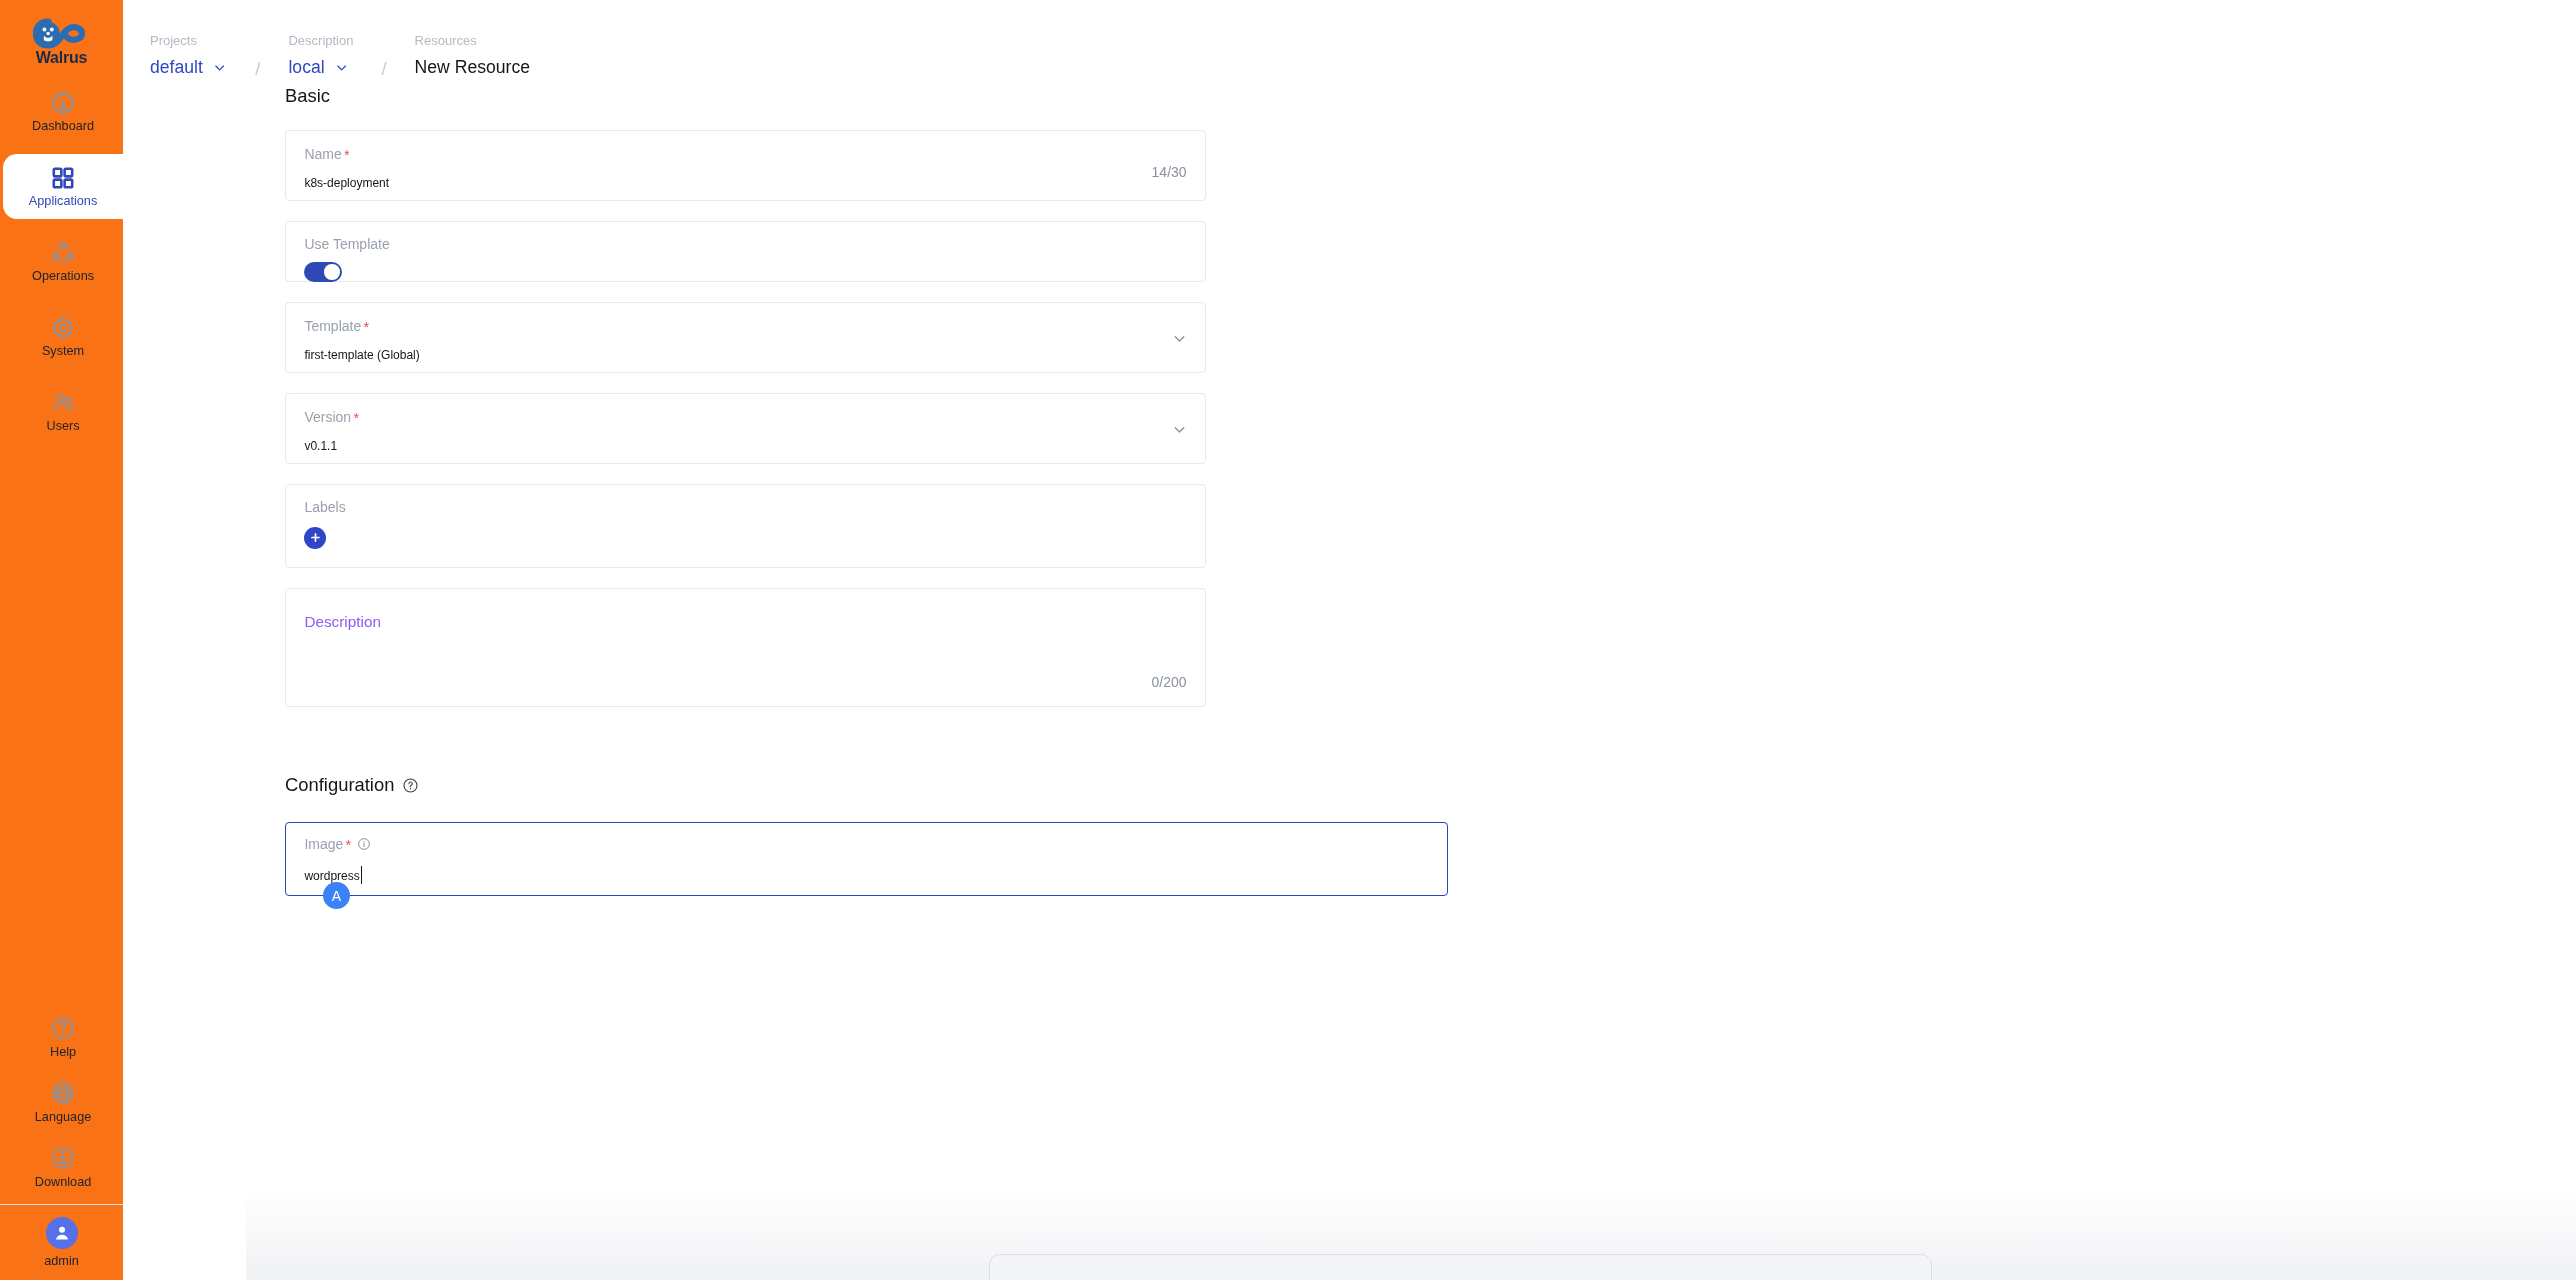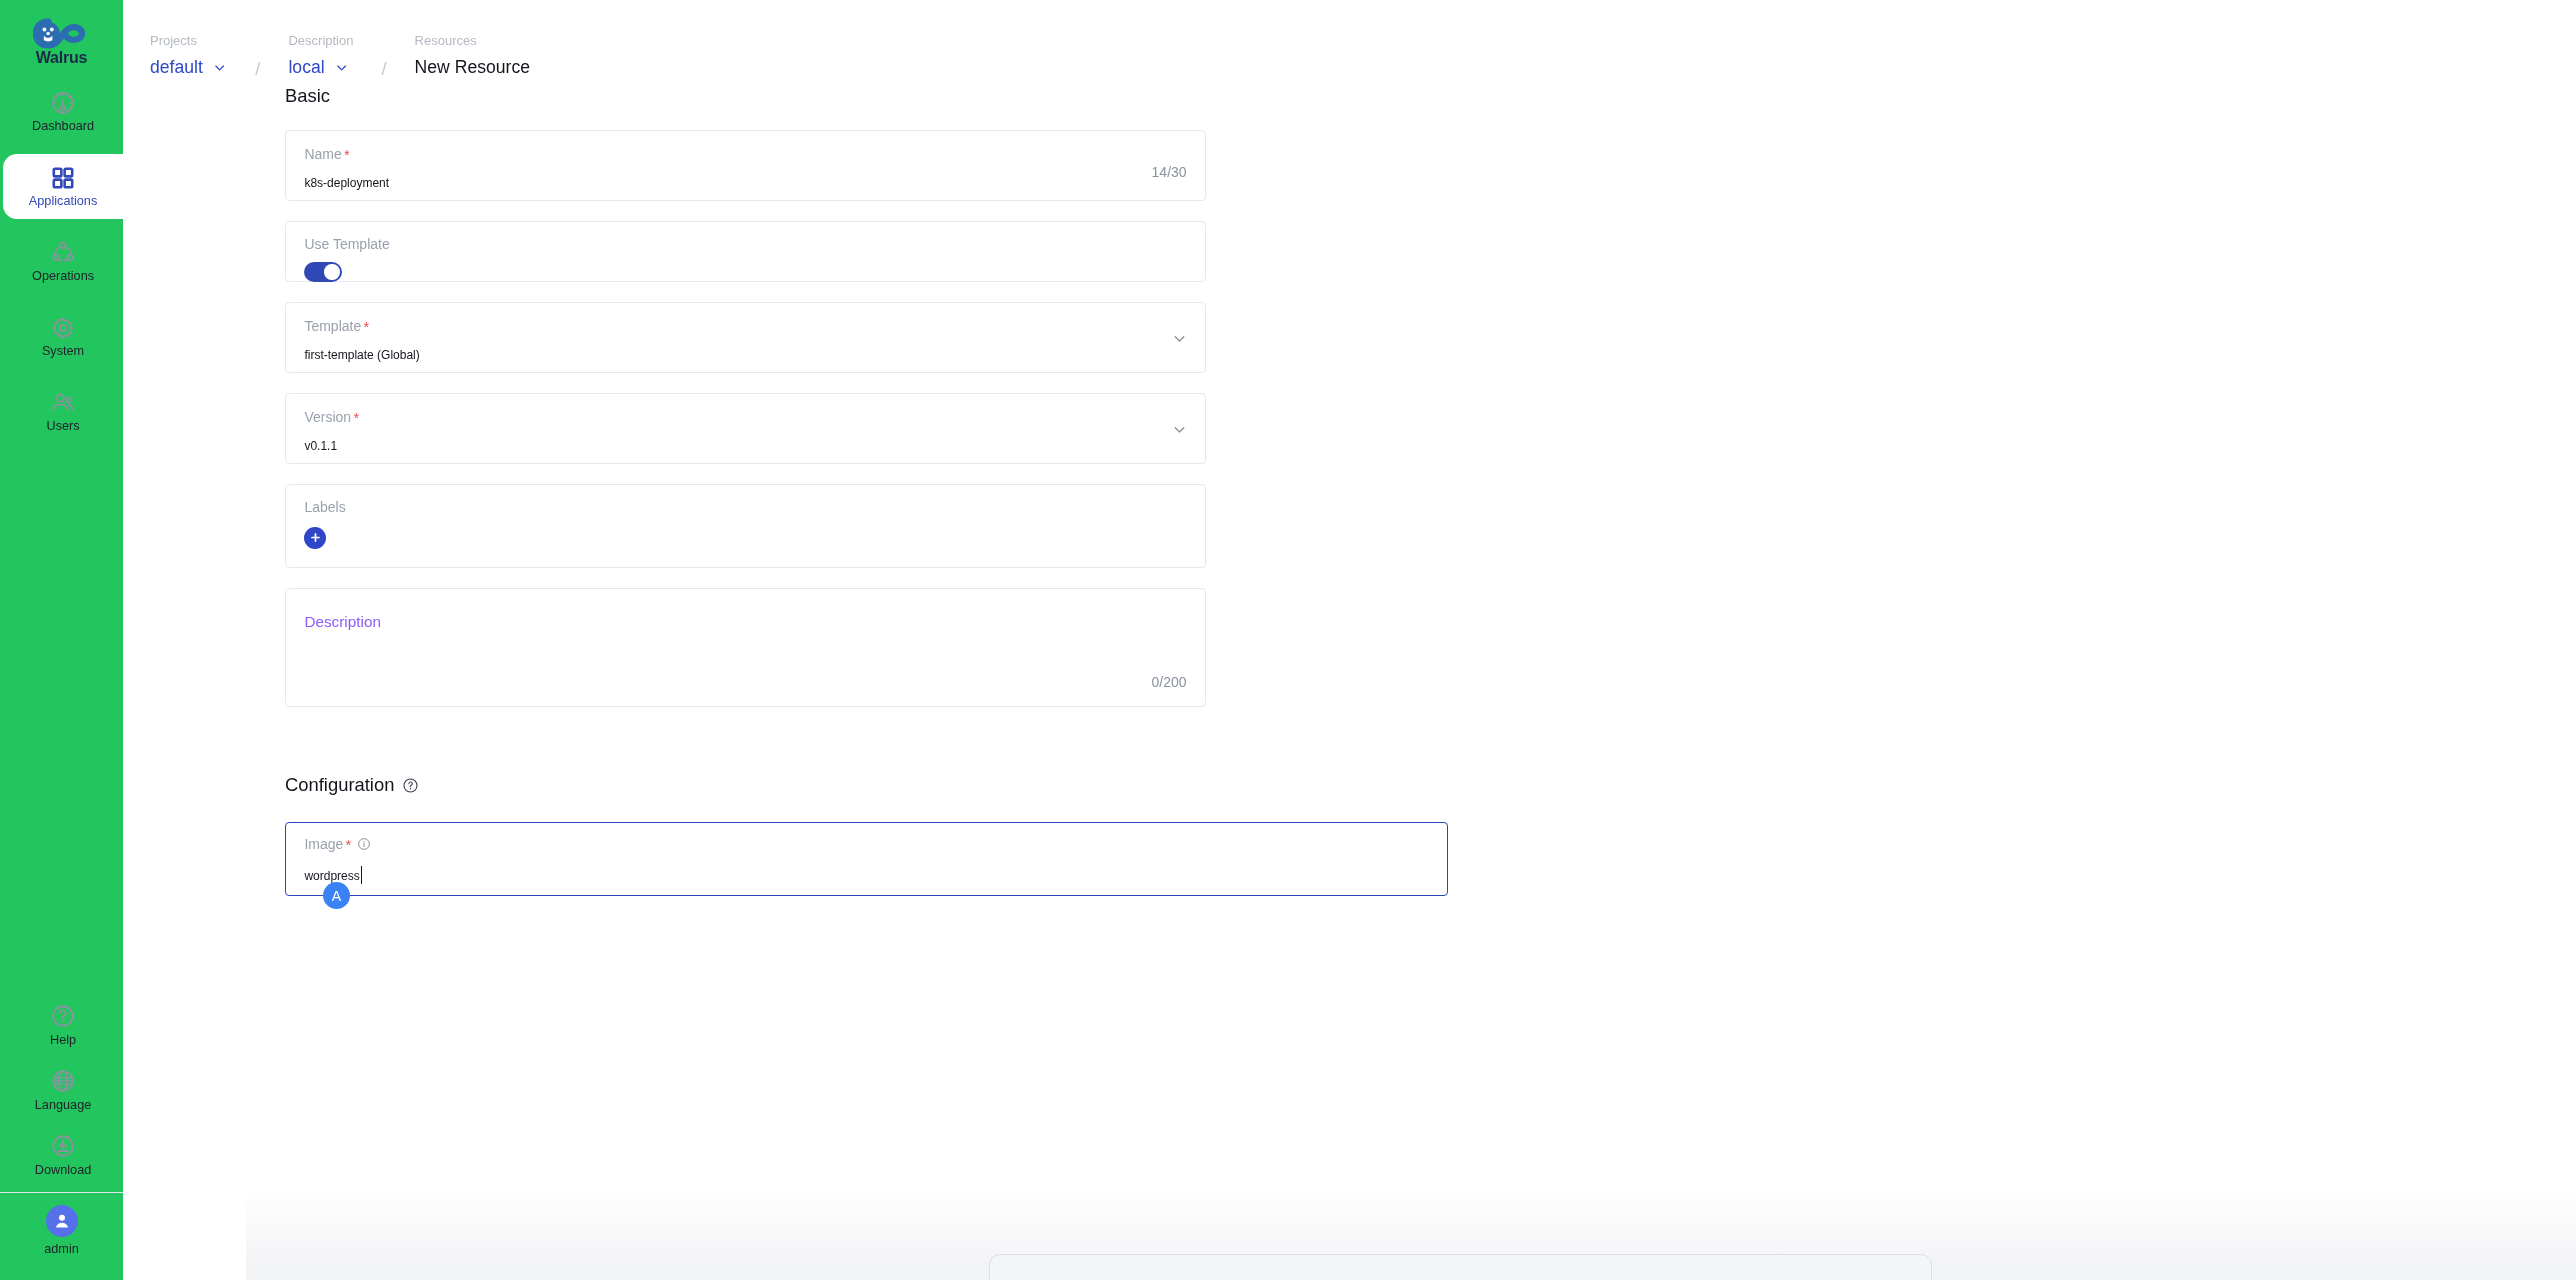--- a/index.html
+++ b/index.html
@@ -17,21 +17,21 @@
     width: 2576px;
     height: 1280px;
     display: flex;
     background: #ffffff;
   }
 
   
   .sidebar {
     width: 123px;
     height: 1280px;
-    background: #22c55e;
+    background: #f97316;
     display: flex;
     flex-direction: column;
     align-items: stretch;
     flex: 0 0 123px;
     position: relative;
     z-index: 5;
   }
 
   .logo-block {
     height: 79px;
@@ -72,21 +72,21 @@
     background: #ffffff;
     border-top-left-radius: 14px;
     border-bottom-left-radius: 14px;
     margin-left: 3.1px;
   }
   .nav-item.active .nav-icon { color: #3048b8; }
   .nav-item.active .nav-label { color: #3048b8; }
 
   .nav-spacer { flex: 1 1 auto; }
 
-  .nav-bottom { display: flex; flex-direction: column; padding-bottom: 12px; }
+  .nav-bottom { display: flex; flex-direction: column; padding-bottom: 0px; }
   .nav-divider {
     height: 0.8px;
     background: #e2e4e8;
     margin: 4.6px 0 0 0;
   }
 
   .user-item {
     height: 75px;
     display: flex;
     flex-direction: column;

